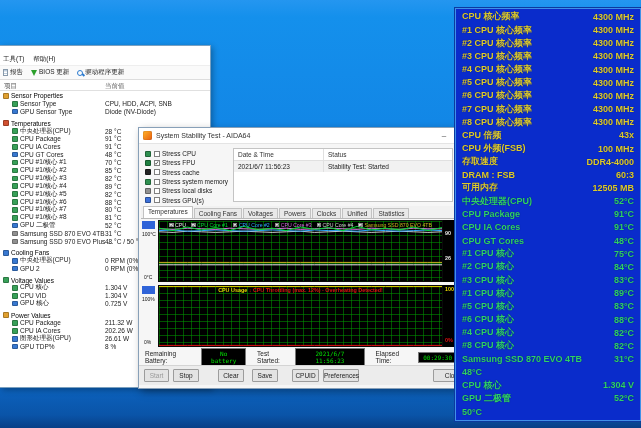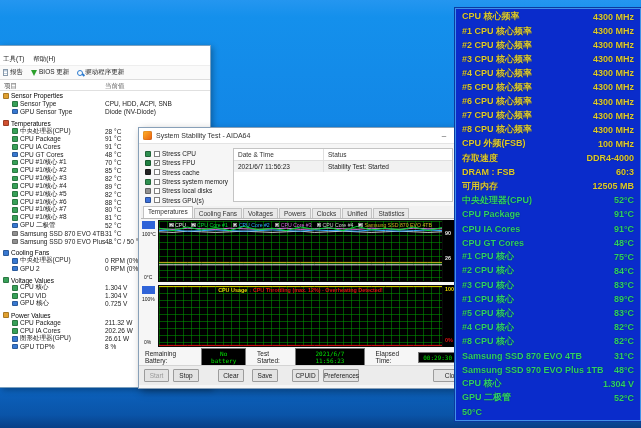--- a/index.html
+++ b/index.html
@@ -488,20 +488,24 @@
       </div>
       <div class="prow">
         <span class="pl y">#7 CPU 核心频率</span>
         <span class="pv y">4300 MHz</span>
       </div>
       <div class="prow">
         <span class="pl y">#8 CPU 核心频率</span>
         <span class="pv y">4300 MHz</span>
       </div>
       <div class="prow">
+        <span class="pl y">CPU 倍频</span>
+        <span class="pv y">43x</span>
+      </div>
+      <div class="prow">
         <span class="pl y">CPU 外频(FSB)</span>
         <span class="pv y">100 MHz</span>
       </div>
       <div class="prow">
         <span class="pl y">存取速度</span>
         <span class="pv y">DDR4-4000</span>
       </div>
       <div class="prow">
         <span class="pl y">DRAM : FSB</span>
         <span class="pv y">60:3</span>
@@ -540,33 +544,36 @@
       </div>
       <div class="prow">
         <span class="pl g">#1 CPU 核心</span>
         <span class="pv g">89°C</span>
       </div>
       <div class="prow">
         <span class="pl g">#5 CPU 核心</span>
         <span class="pv g">83°C</span>
       </div>
       <div class="prow">
+        <span class="pl g">#6 CPU 核心</span>
+        <span class="pv g">88°C</span>
+      </div>
+      <div class="prow">
         <span class="pl g">#4 CPU 核心</span>
         <span class="pv g">82°C</span>
       </div>
       <div class="prow">
         <span class="pl g">#8 CPU 核心</span>
         <span class="pv g">82°C</span>
       </div>
       <div class="prow">
         <span class="pl g">Samsung SSD 870 EVO 4TB</span>
         <span class="pv g">31°C</span>
       </div>
       <div class="prow">
-        <span class="pl g">Samsung SSD 970 EVO Plus 1TB</span>
         <span class="pv g">48°C</span>
       </div>
       <div class="prow">
         <span class="pl g">CPU 核心</span>
         <span class="pv g">1.304 V</span>
       </div>
       <div class="prow">
         <span class="pl g">GPU 二极管</span>
         <span class="pv g">52°C</span>
       </div>

